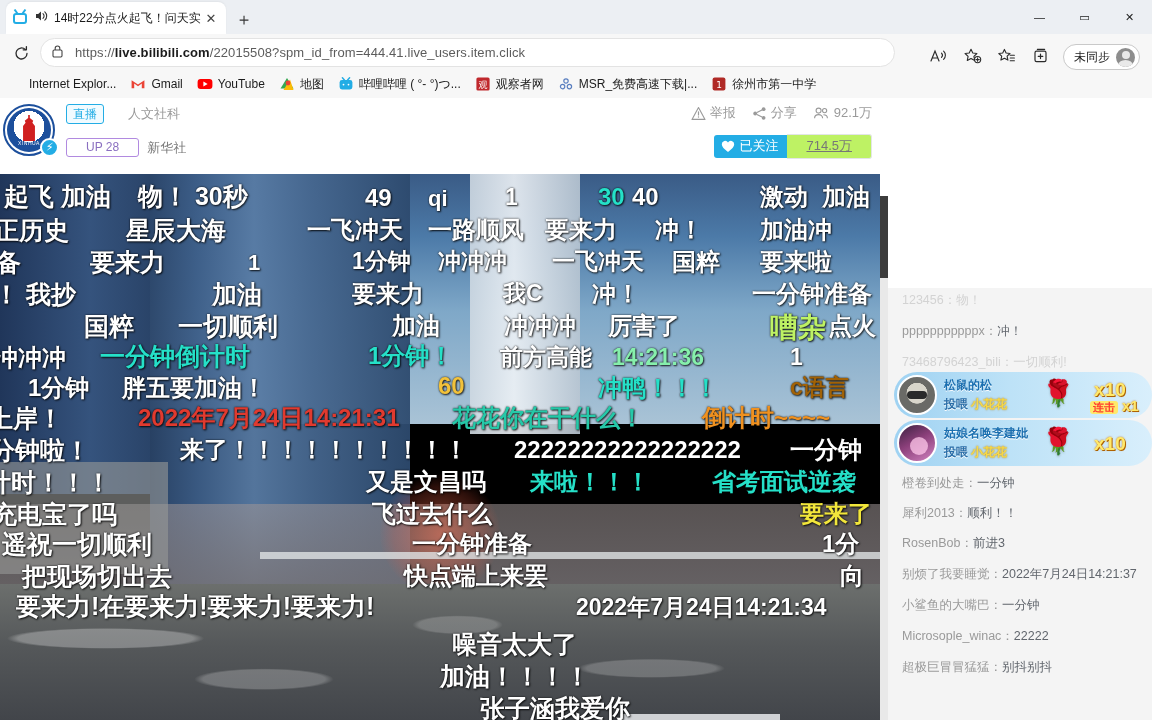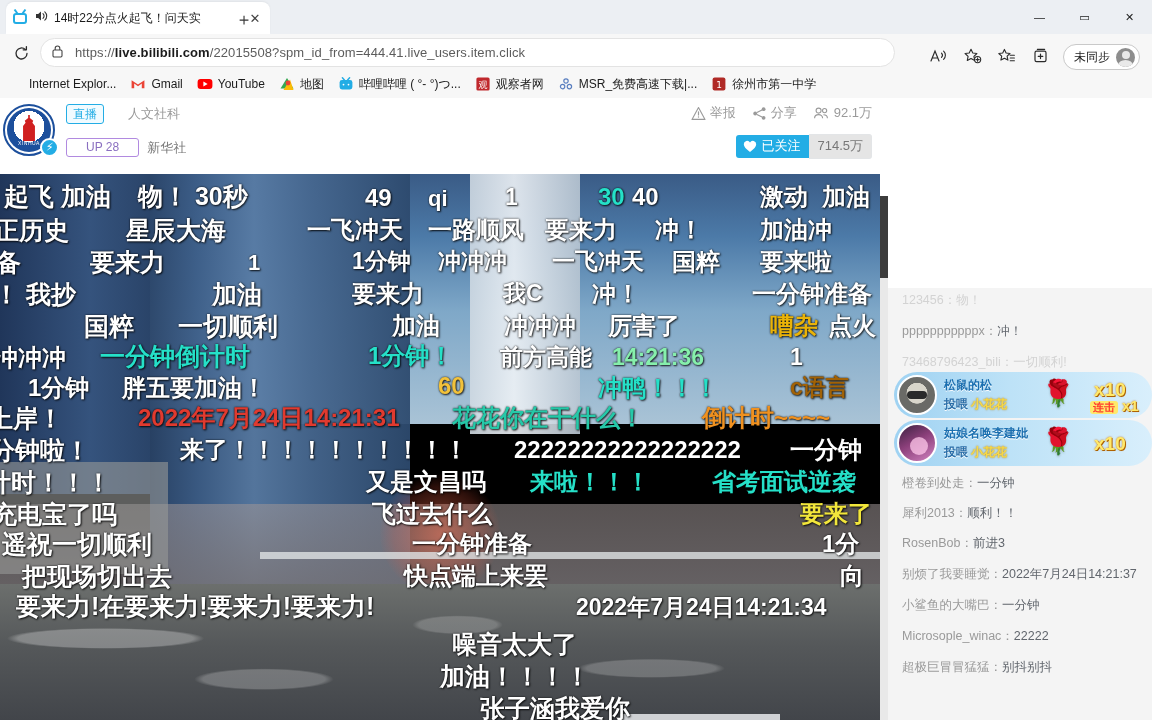--- a/index.html
+++ b/index.html
@@ -7,21 +7,21 @@
     width: 1152px; height: 720px; overflow: hidden;
     font-family: "Liberation Sans", "DejaVu Sans", sans-serif;
     background: #ffffff;
   }
   #app { position: relative; width: 1152px; height: 720px; overflow: hidden; background: #fff; }
 
   
   .chrome { position: absolute; left: 0; top: 0; width: 1152px; height: 98px; background: #f7f7f7; }
   .titlebar { position: absolute; left: 0; top: 0; width: 1152px; height: 34px; background: #eceff3; }
   .tab {
-    position: absolute; left: 6px; top: 2px; width: 264px; height: 32px;
+    position: absolute; left: 6px; top: 2px; width: 220px; height: 32px;
     background: #ffffff; border-radius: 8px 8px 0 0;
     display: flex; align-items: center; padding: 8px 6px;
     box-shadow: 0 -1px 2px rgba(0,0,0,0.05);
   }
   .tab-favicon {
     width: 16px; height: 16px; flex: 0 0 16px; position: relative; margin-right: 5px;
   }
   .tab-favicon .tv {
     position: absolute; left: 1px; top: 3px; width: 14px; height: 11px;
     border: 2px solid #23ade5; border-radius: 3px; background: #fff;
@@ -139,21 +139,21 @@
   .hdr-act { display: flex; align-items: center; margin-left: 16px; color: #9a9a9a; font-size: 13px; }
   .hdr-act .gi { margin-right: 4px; display: flex; }
   .follow-wrap { position: absolute; right: 8px; top: 36px; display: flex; align-items: center; }
   .follow-btn {
     background: #23ade5; color: #fff; font-size: 13px; border-radius: 3px 0 0 3px;
     padding: 3px 9px 4px 7px; display: flex; align-items: center; line-height: 16px;
   }
   .follow-btn .hrt { margin-right: 4px; display: flex; }
   .follow-cnt {
     border: 1px solid #e3e5e7; border-left: none; border-radius: 0 3px 3px 0;
-    font-size: 13px; color: #777; padding: 3px 8px 4px; line-height: 16px; background: #e5e5e5;
+    font-size: 13px; color: #777; padding: 3px 19px 4px; line-height: 16px; background: #bef264; text-decoration: underline;
   }
 
   
   .videowrap { position: absolute; left: 0; top: 76px; width: 880px; height: 671px; overflow: hidden; background: #000; }
   .videobg { position: absolute; inset: 0; }
   .sky {
     position: absolute; left: 0; top: 0; width: 880px; height: 250px;
     background: linear-gradient(180deg, #3a5b86 0%, #4c7aa8 25%, #7fa8c8 55%, #a9c3d6 100%);
   }
   .tower-col {
@@ -524,21 +524,21 @@
           <div class="dm" style="left: 212px; top: 108px; font-size: 25px; color: rgb(255, 255, 255);">加油</div>
           <div class="dm" style="left: 352px; top: 108px; font-size: 24px; color: rgb(255, 255, 255);">要来力</div>
           <div class="dm" style="left: 503px; top: 108px; font-size: 23px; color: rgb(255, 255, 255);">我C</div>
           <div class="dm" style="left: 592px; top: 108px; font-size: 24px; color: rgb(255, 255, 255);">冲！</div>
           <div class="dm" style="left: 752px; top: 108px; font-size: 24px; color: rgb(255, 255, 255);">一分钟准备</div>
           <div class="dm" style="left: 84px; top: 140px; font-size: 25px; color: rgb(255, 255, 255);">国粹</div>
           <div class="dm" style="left: 178px; top: 140px; font-size: 25px; color: rgb(255, 255, 255);">一切顺利</div>
           <div class="dm" style="left: 392px; top: 140px; font-size: 24px; color: rgb(255, 255, 255);">加油</div>
           <div class="dm" style="left: 504px; top: 140px; font-size: 24px; color: rgb(255, 255, 255);">冲冲冲</div>
           <div class="dm" style="left: 608px; top: 140px; font-size: 24px; color: rgb(255, 255, 255);">厉害了</div>
-          <div class="dm" style="left: 770px; top: 140px; font-size: 24px; color: #eab308;">嘈杂</div>
+          <div class="dm" style="left: 770px; top: 140px; font-size: 28px; color: #bef264;">嘈杂</div>
           <div class="dm" style="left: 828px; top: 140px; font-size: 24px; color: rgb(255, 255, 255);">点火</div>
           <div class="dm" style="left: -6px; top: 172px; font-size: 24px; color: rgb(255, 255, 255);">冲冲冲</div>
           <div class="dm" style="left: 100px; top: 170px; font-size: 25px; color: rgb(37, 224, 200);">一分钟倒计时</div>
           <div class="dm" style="left: 368px; top: 170px; font-size: 24px; color: rgb(37, 224, 200);">1分钟！</div>
           <div class="dm" style="left: 500px; top: 172px; font-size: 23px; color: rgb(255, 255, 255);">前方高能</div>
           <div class="dm" style="left: 612px; top: 172px; font-size: 23px; color: #86efac;">14:21:36</div>
           <div class="dm" style="left: 790px; top: 172px; font-size: 23px; color: rgb(255, 255, 255);">1</div>
           <div class="dm" style="left: 28px; top: 202px; font-size: 24px; color: rgb(255, 255, 255);">1分钟</div>
           <div class="dm" style="left: 122px; top: 202px; font-size: 24px; color: rgb(255, 255, 255);">胖五要加油！</div>
           <div class="dm" style="left: 438px; top: 200px; font-size: 24px; color: rgb(242, 194, 59);">60</div>

